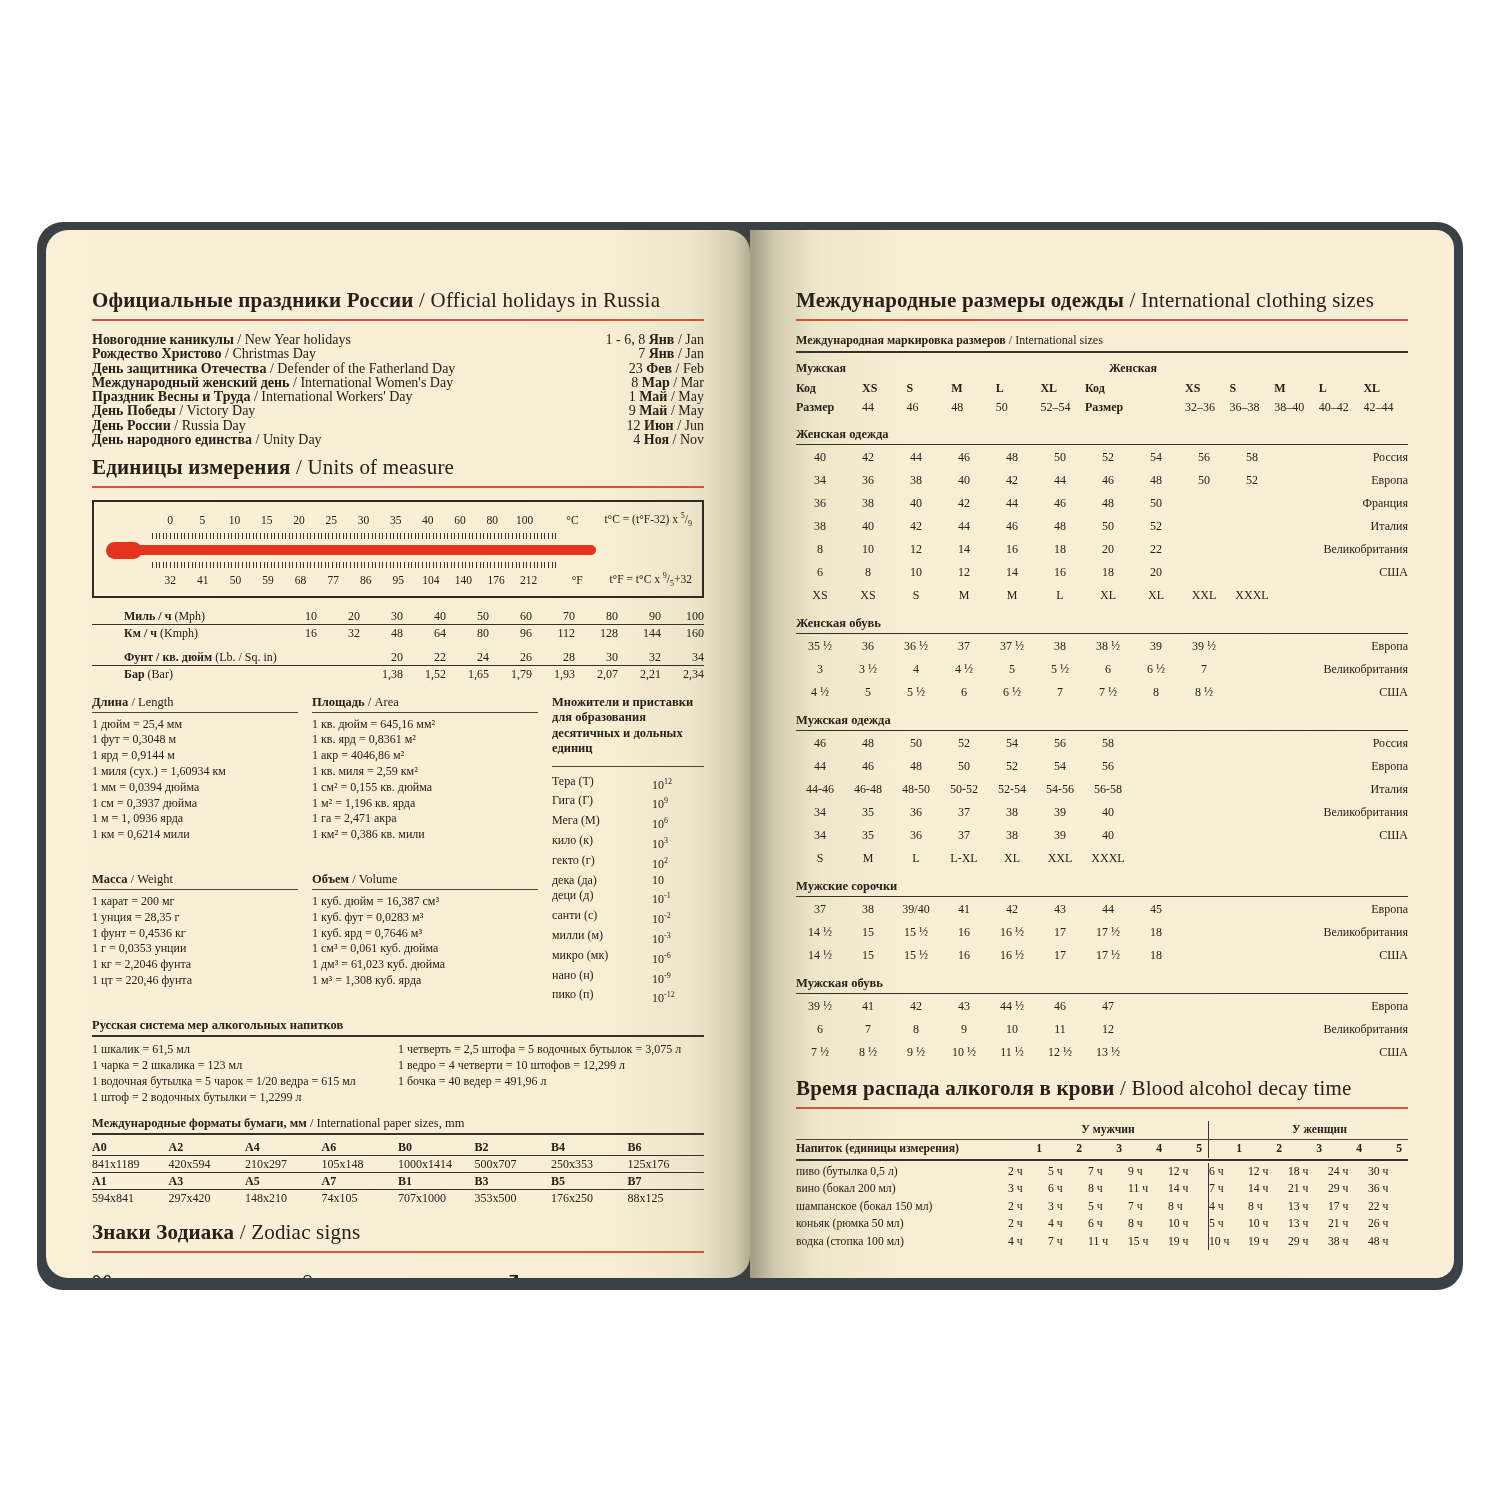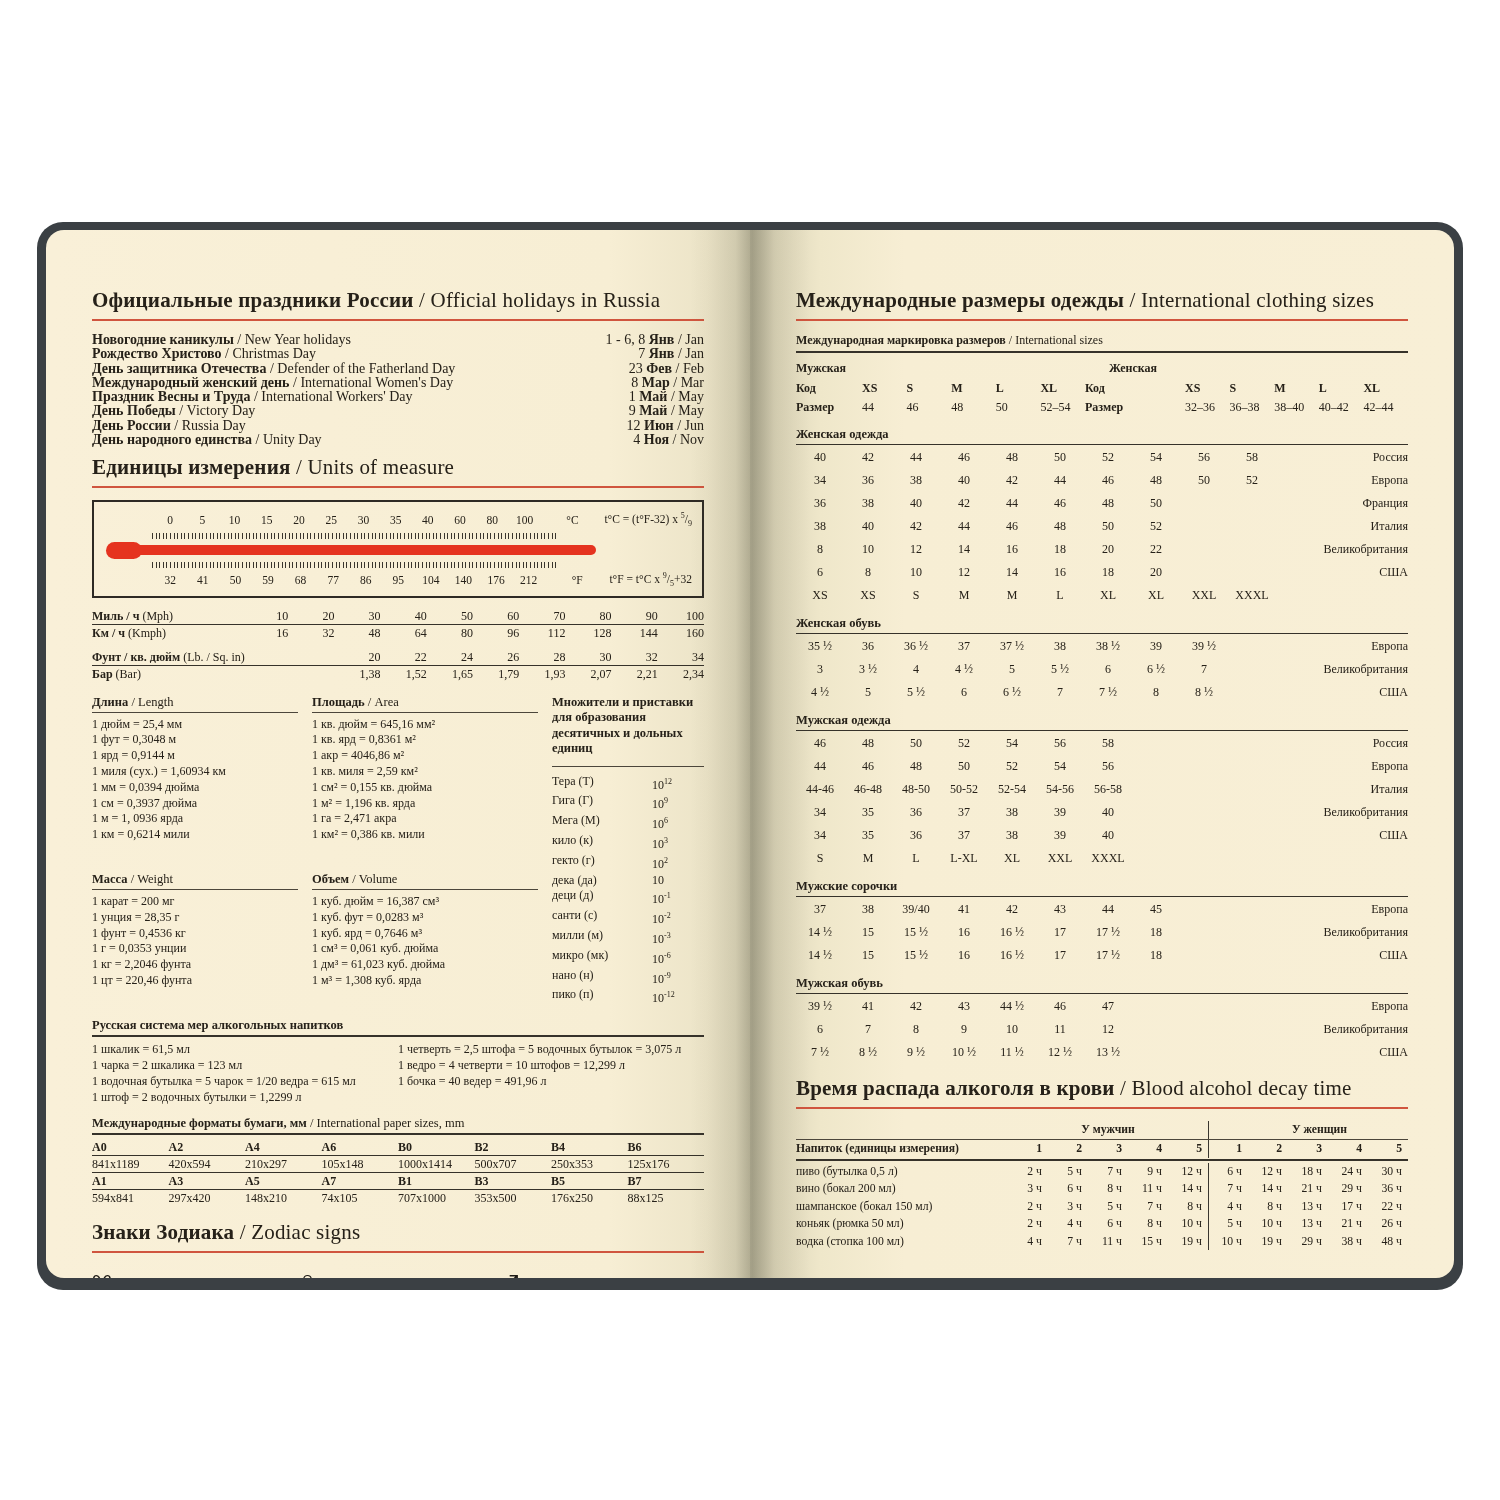--- a/index.html
+++ b/index.html
@@ -1,21 +1,21 @@
 <!DOCTYPE html>
 <html><head>
 <meta charset="utf-8">
 <style>
   html,body{margin:0;padding:0;}
   body{width:1500px;height:1500px;background:#ffffff;font-family:"Liberation Serif","DejaVu Serif",serif;color:#262119;}
   .canvas{position:relative;width:1500px;height:1500px;background:#ffffff;overflow:hidden;}
   .notebook{position:absolute;left:37px;top:222px;width:1426px;height:1068px;background:#3b4044;border-radius:26px;}
   .pages{position:absolute;left:9px;right:9px;top:8px;bottom:12px;display:flex;border-radius:18px;overflow:hidden;}
   .page{flex:1 1 50%;overflow:hidden;box-sizing:border-box;padding:58px 46px 20px 46px;}
-  .page.left{background:linear-gradient(90deg,#f9f0d8 0%,#f7eed4 80%,#ece4c8 94%,#d9d3b7 100%);}
+  .page.left{background:linear-gradient(90deg,#f9f0d8 0%,#f7eed4 80%,#ece4c8 94%,#d9d3b7 100%);border-radius:22px;}
   .page.right{background:linear-gradient(90deg,#c9c4aa 0%,#ddd6ba 4%,#efe7ca 10%,#f7eed4 22%,#f8efd6 100%);}
   .spine{position:absolute;left:50%;top:8px;bottom:12px;width:120px;transform:translateX(-50%);pointer-events:none;
          background:linear-gradient(90deg,rgba(80,76,50,0) 0%,rgba(80,76,50,0.10) 38%,rgba(60,58,38,0.28) 52%,rgba(80,76,50,0.08) 70%,rgba(80,76,50,0) 100%);}
   h1{font-size:21px;font-weight:normal;margin:0 0 12px 0;padding-bottom:6px;border-bottom:2px solid #d0553e;letter-spacing:0.2px;}
   h1 .b{font-weight:bold;}
   .en-inline{font-weight:normal;}
   
   .hrow{display:flex;justify-content:space-between;font-size:14px;line-height:14.3px;}
   .hname b{font-weight:bold;}
   .hdate{white-space:nowrap;}
@@ -29,21 +29,21 @@
   .t-formula{flex:1;text-align:right;white-space:nowrap;}
   .t-formula sup,.t-formula sub{font-size:8px;}
   .t-ticks{height:6px;width:404px;margin-left:48px;margin-top:1px;
            background:repeating-linear-gradient(90deg,#3a352d 0 1px,rgba(0,0,0,0) 1px 3.6px);}
   .t-ticks.bottom{margin-top:0;margin-bottom:1px;}
   .t-bar{position:relative;height:17px;margin:3px 0;}
   .t-bulb{position:absolute;left:2px;top:0;width:36px;height:17px;border-radius:9px;background:#e5331f;}
   .t-line{position:absolute;left:24px;top:3.5px;width:468px;height:10px;border-radius:5px;background:#e5331f;}
   
   .conv{margin-top:4px;}
-  .u-grid{display:grid;grid-template-columns:150px repeat(10,1fr);font-size:12px;line-height:16.5px;align-items:baseline;}
+  .u-grid{display:grid;grid-template-columns:150px repeat(10,1fr);font-size:12px;line-height:16.5px;align-items:baseline;margin-left:32px;}
   .u-lab{text-align:left;white-space:nowrap;}
   .u-val{text-align:right;}
   .rule{border-top:1.5px solid #36322a;}
   
   .threecol{display:flex;gap:14px;margin-top:12px;}
   .col1{width:206px;flex:none;}
   .col2{width:226px;flex:none;}
   .col3{flex:1;}
   .blk-title{font-size:12.5px;border-bottom:1.5px solid #4c463b;padding-bottom:2px;margin-bottom:4px;}
   .blk-title b{font-weight:bold;}
@@ -81,21 +81,21 @@
   .sec-grid{display:grid;grid-template-columns:repeat(10,1fr) 132px;font-size:12px;}
   .sec-cell{text-align:center;line-height:23px;}
   .sec-region{text-align:right;line-height:23px;}
   .h1-alco{margin-top:12px;}
   
   .al-grid{display:grid;grid-template-columns:212px repeat(10,1fr);font-size:11.7px;margin-top:4px;}
   .al-group{font-weight:bold;text-align:center;line-height:18px;}
   .al-h{font-weight:bold;line-height:18px;}
   .al-hn{font-weight:bold;text-align:right;line-height:18px;padding-right:6px;}
   .al-drink{line-height:17.6px;white-space:nowrap;}
-  .al-v{text-align:right;line-height:17.6px;padding-right:6px;white-space:nowrap;}
+  .al-v{line-height:17.6px;padding-right:6px;white-space:nowrap;}
   .vd{border-left:1.4px solid #3a362f;}
   .al-rule-thin{grid-column:1 / -1;border-top:1px solid #4c463b;}
   .al-rule{grid-column:1 / -1;border-top:2px solid #36322a;margin:1px 0 2px 0;}
 </style>
 </head>
 <body>
 
 <div class="canvas">
   <div class="notebook">
     <div class="pages">

